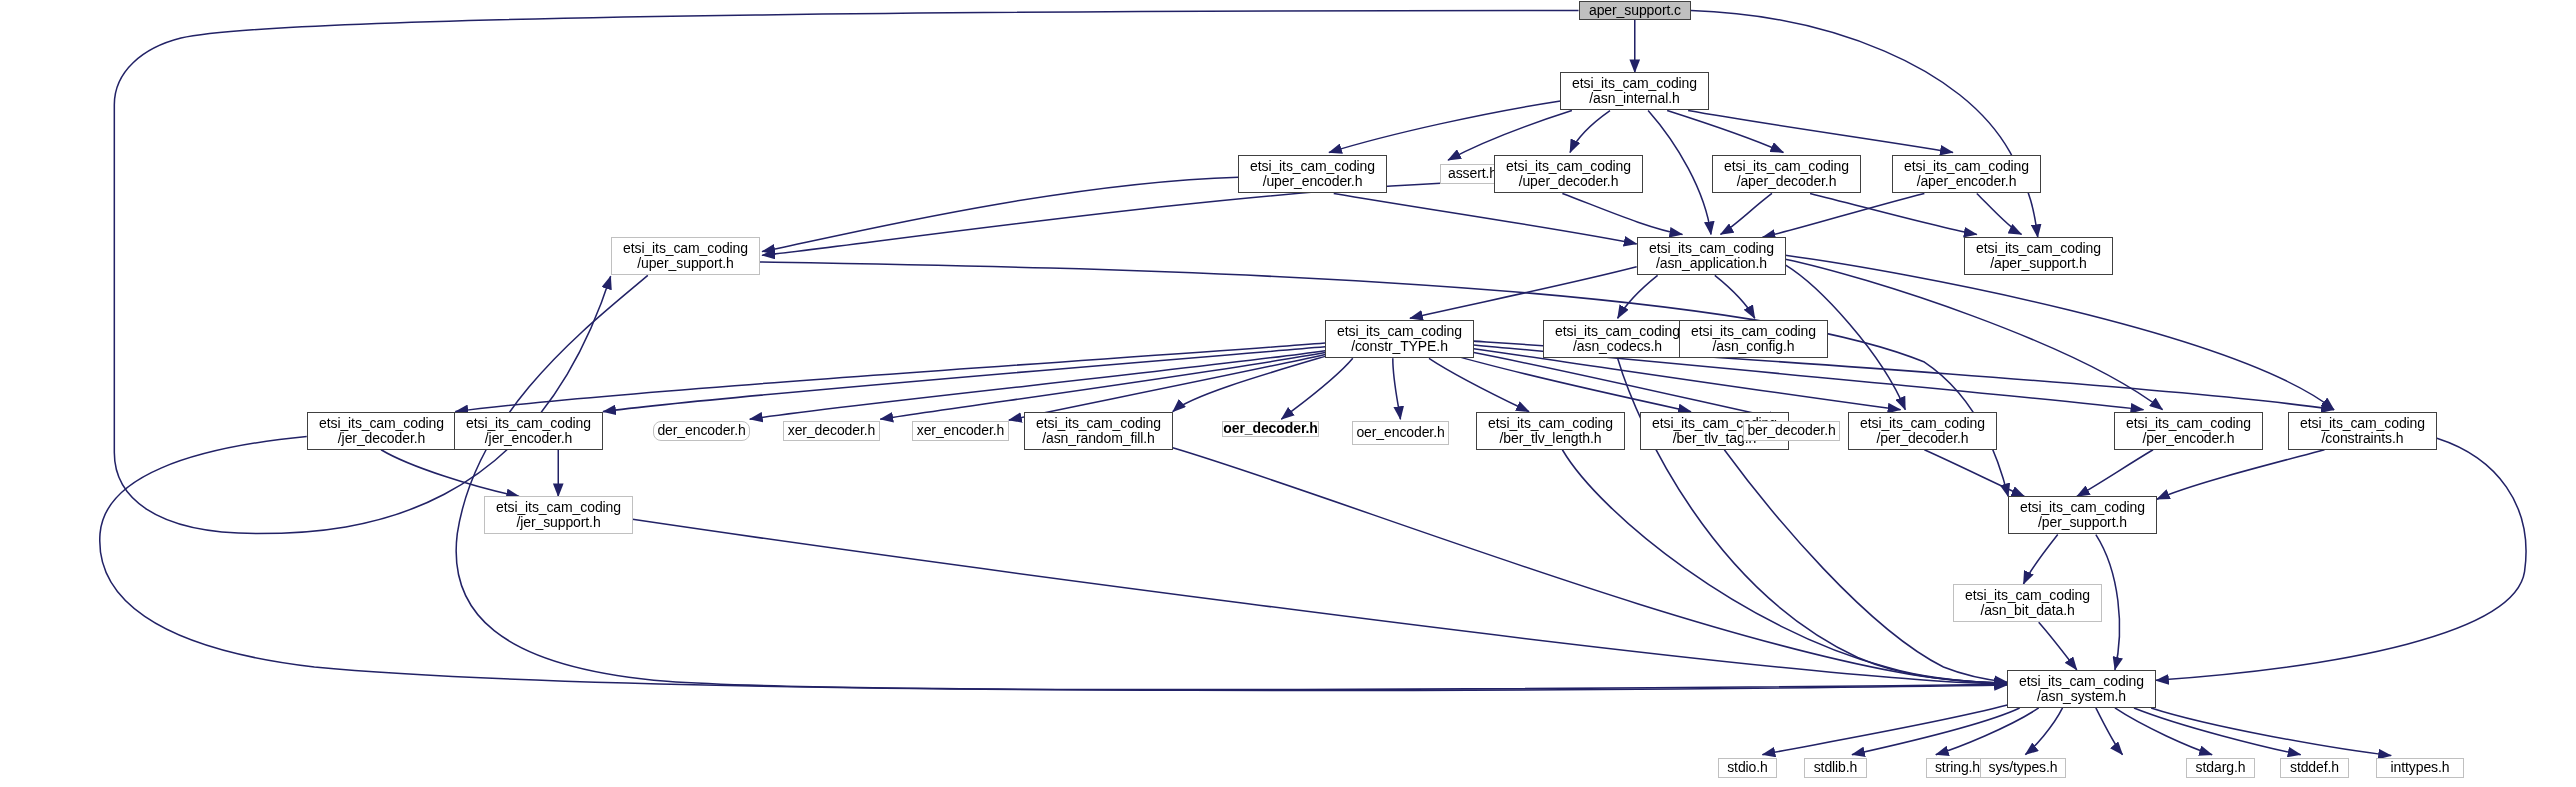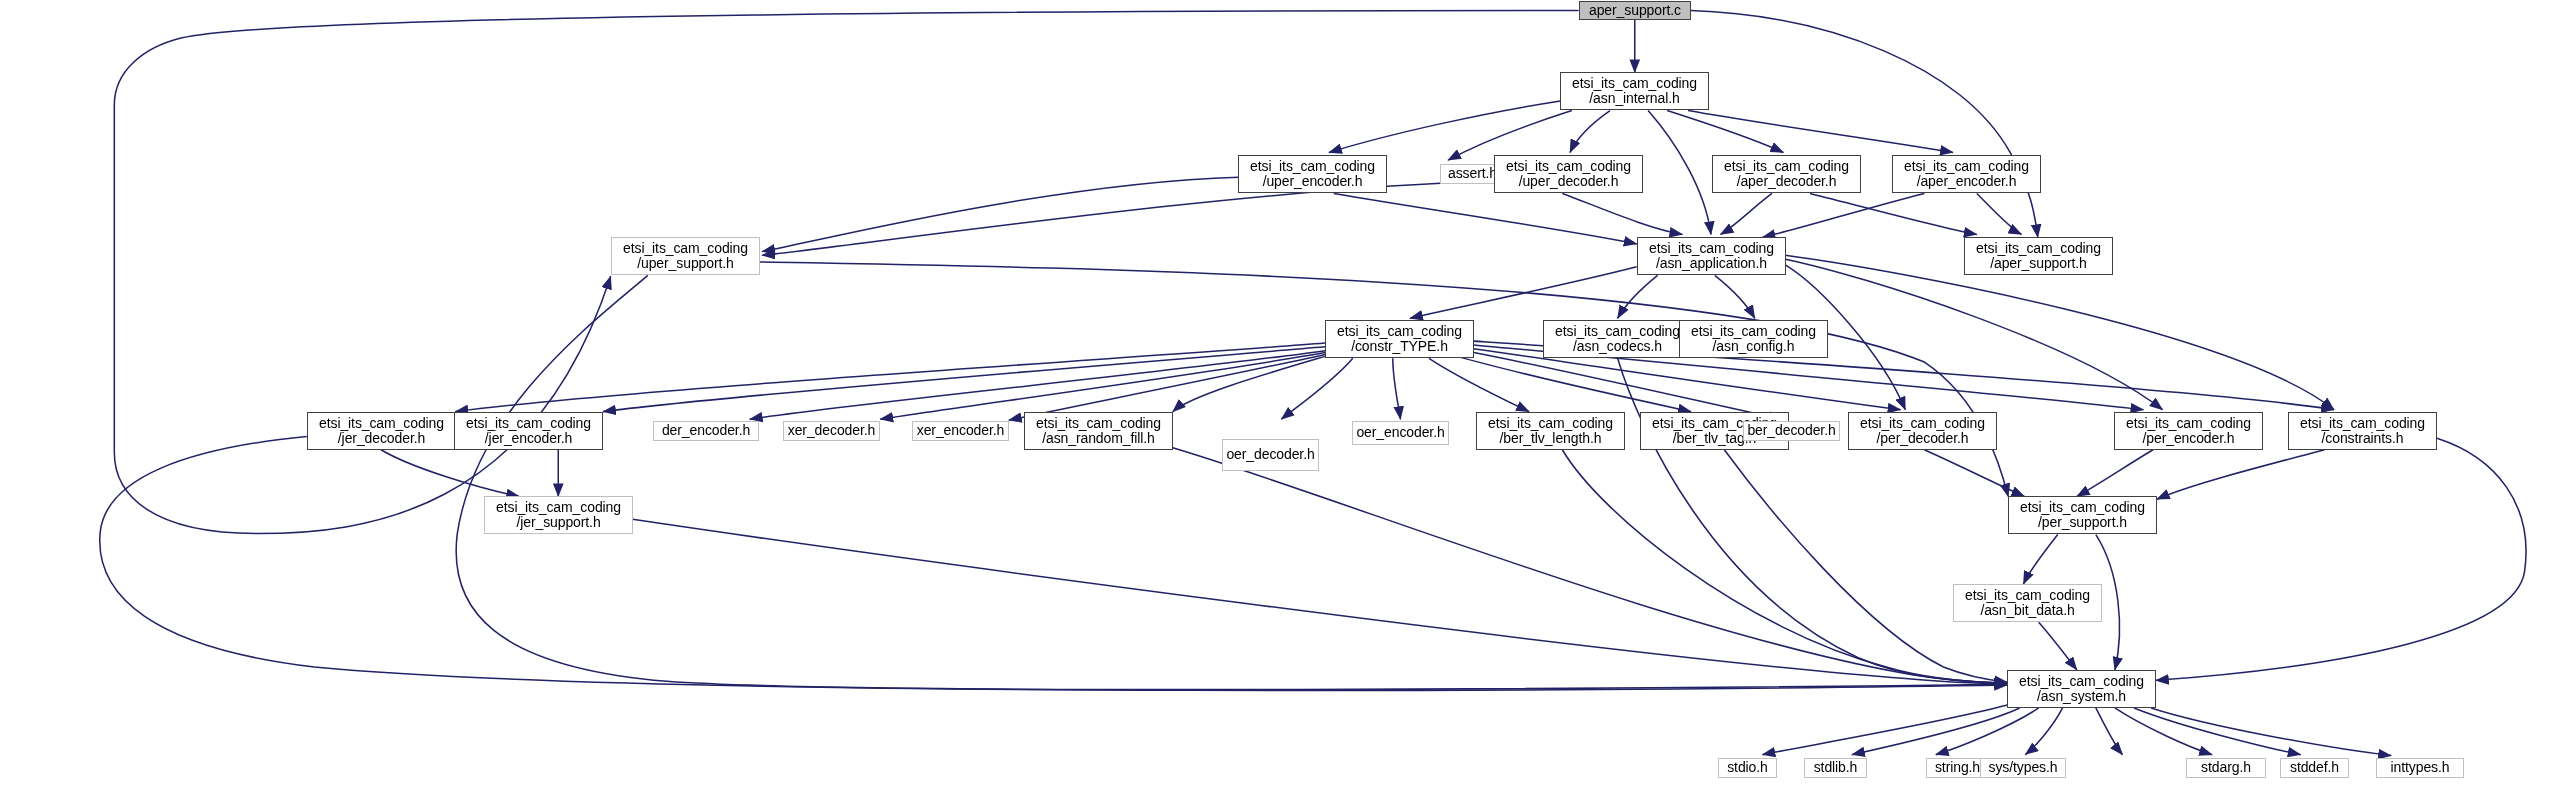--- a/index.html
+++ b/index.html
@@ -151,26 +151,26 @@
       <div class="node strong" style="left: 1325px; top: 320px; width: 149px; height: 38px;"><span class="node-label">etsi_its_cam_coding
 /constr_TYPE.h</span></div>
       <div class="node strong" style="left: 1543px; top: 320px; width: 149px; height: 38px;"><span class="node-label">etsi_its_cam_coding
 /asn_codecs.h</span></div>
       <div class="node strong" style="left: 1679px; top: 320px; width: 149px; height: 38px;"><span class="node-label">etsi_its_cam_coding
 /asn_config.h</span></div>
       <div class="node strong" style="left: 307px; top: 412px; width: 149px; height: 38px;"><span class="node-label">etsi_its_cam_coding
 /jer_decoder.h</span></div>
       <div class="node strong" style="left: 454px; top: 412px; width: 149px; height: 38px;"><span class="node-label">etsi_its_cam_coding
 /jer_encoder.h</span></div>
-      <div class="node " style="left: 653px; top: 421px; width: 106px; height: 20px;"><span class="node-label">der_encoder.h</span></div>
+      <div class="node " style="left: 653px; top: 421px; width: 97px; height: 20px; border-radius: 8px;"><span class="node-label">der_encoder.h</span></div>
       <div class="node " style="left: 783px; top: 421px; width: 97px; height: 20px;"><span class="node-label">xer_decoder.h</span></div>
       <div class="node " style="left: 912px; top: 421px; width: 97px; height: 20px;"><span class="node-label">xer_encoder.h</span></div>
       <div class="node strong" style="left: 1024px; top: 412px; width: 149px; height: 38px;"><span class="node-label">etsi_its_cam_coding
 /asn_random_fill.h</span></div>
-      <div class="node " style="left: 1222px; top: 439px; width: 97px; height: 32px;"><span class="node-label">oer_decoder.h</span></div>
+      <div class="node " style="left: 1222px; top: 421px; width: 97px; height: 16px; font-weight: bold;"><span class="node-label">oer_decoder.h</span></div>
       <div class="node " style="left: 1352px; top: 421px; width: 97px; height: 24px;"><span class="node-label">oer_encoder.h</span></div>
       <div class="node strong" style="left: 1476px; top: 412px; width: 149px; height: 38px;"><span class="node-label">etsi_its_cam_coding
 /ber_tlv_length.h</span></div>
       <div class="node strong" style="left: 1640px; top: 412px; width: 149px; height: 38px;"><span class="node-label">etsi_its_cam_coding
 /ber_tlv_tag.h</span></div>
       <div class="node " style="left: 1743px; top: 421px; width: 97px; height: 20px;"><span class="node-label">ber_decoder.h</span></div>
       <div class="node strong" style="left: 1848px; top: 412px; width: 149px; height: 38px;"><span class="node-label">etsi_its_cam_coding
 /per_decoder.h</span></div>
       <div class="node strong" style="left: 2114px; top: 412px; width: 149px; height: 38px;"><span class="node-label">etsi_its_cam_coding
 /per_encoder.h</span></div>
@@ -182,18 +182,18 @@
 /per_support.h</span></div>
       <div class="node " style="left: 1953px; top: 584px; width: 149px; height: 38px;"><span class="node-label">etsi_its_cam_coding
 /asn_bit_data.h</span></div>
       <div class="node strong" style="left: 2007px; top: 670px; width: 149px; height: 38px;"><span class="node-label">etsi_its_cam_coding
 /asn_system.h</span></div>
       <div class="node " style="left: 1718px; top: 758px; width: 59px; height: 20px;"><span class="node-label">stdio.h</span></div>
       <div class="node " style="left: 1804px; top: 758px; width: 63px; height: 20px;"><span class="node-label">stdlib.h</span></div>
       <div class="node " style="left: 1893px; top: 758px; width: 63px; height: 20px; margin-left: 33px;"><span class="node-label">string.h</span></div>
       <div class="node " style="left: 1980px; top: 758px; width: 86px; height: 20px;"><span class="node-label">sys/types.h</span></div>
       <div class="node " style="left: 2094px; top: 788px; width: 61px; height: 20px;"><span class="node-label">limits.h</span></div>
-      <div class="node " style="left: 2186px; top: 758px; width: 80px; height: 20px;"><span class="node-label">stdarg.h</span></div>
+      <div class="node " style="left: 2186px; top: 758px; width: 69px; height: 20px;"><span class="node-label">stdarg.h</span></div>
       <div class="node " style="left: 2280px; top: 758px; width: 69px; height: 20px;"><span class="node-label">stddef.h</span></div>
       <div class="node " style="left: 2376px; top: 758px; width: 88px; height: 20px;"><span class="node-label">inttypes.h</span></div>
     </div>
 </div>
 
 
 </body></html>

